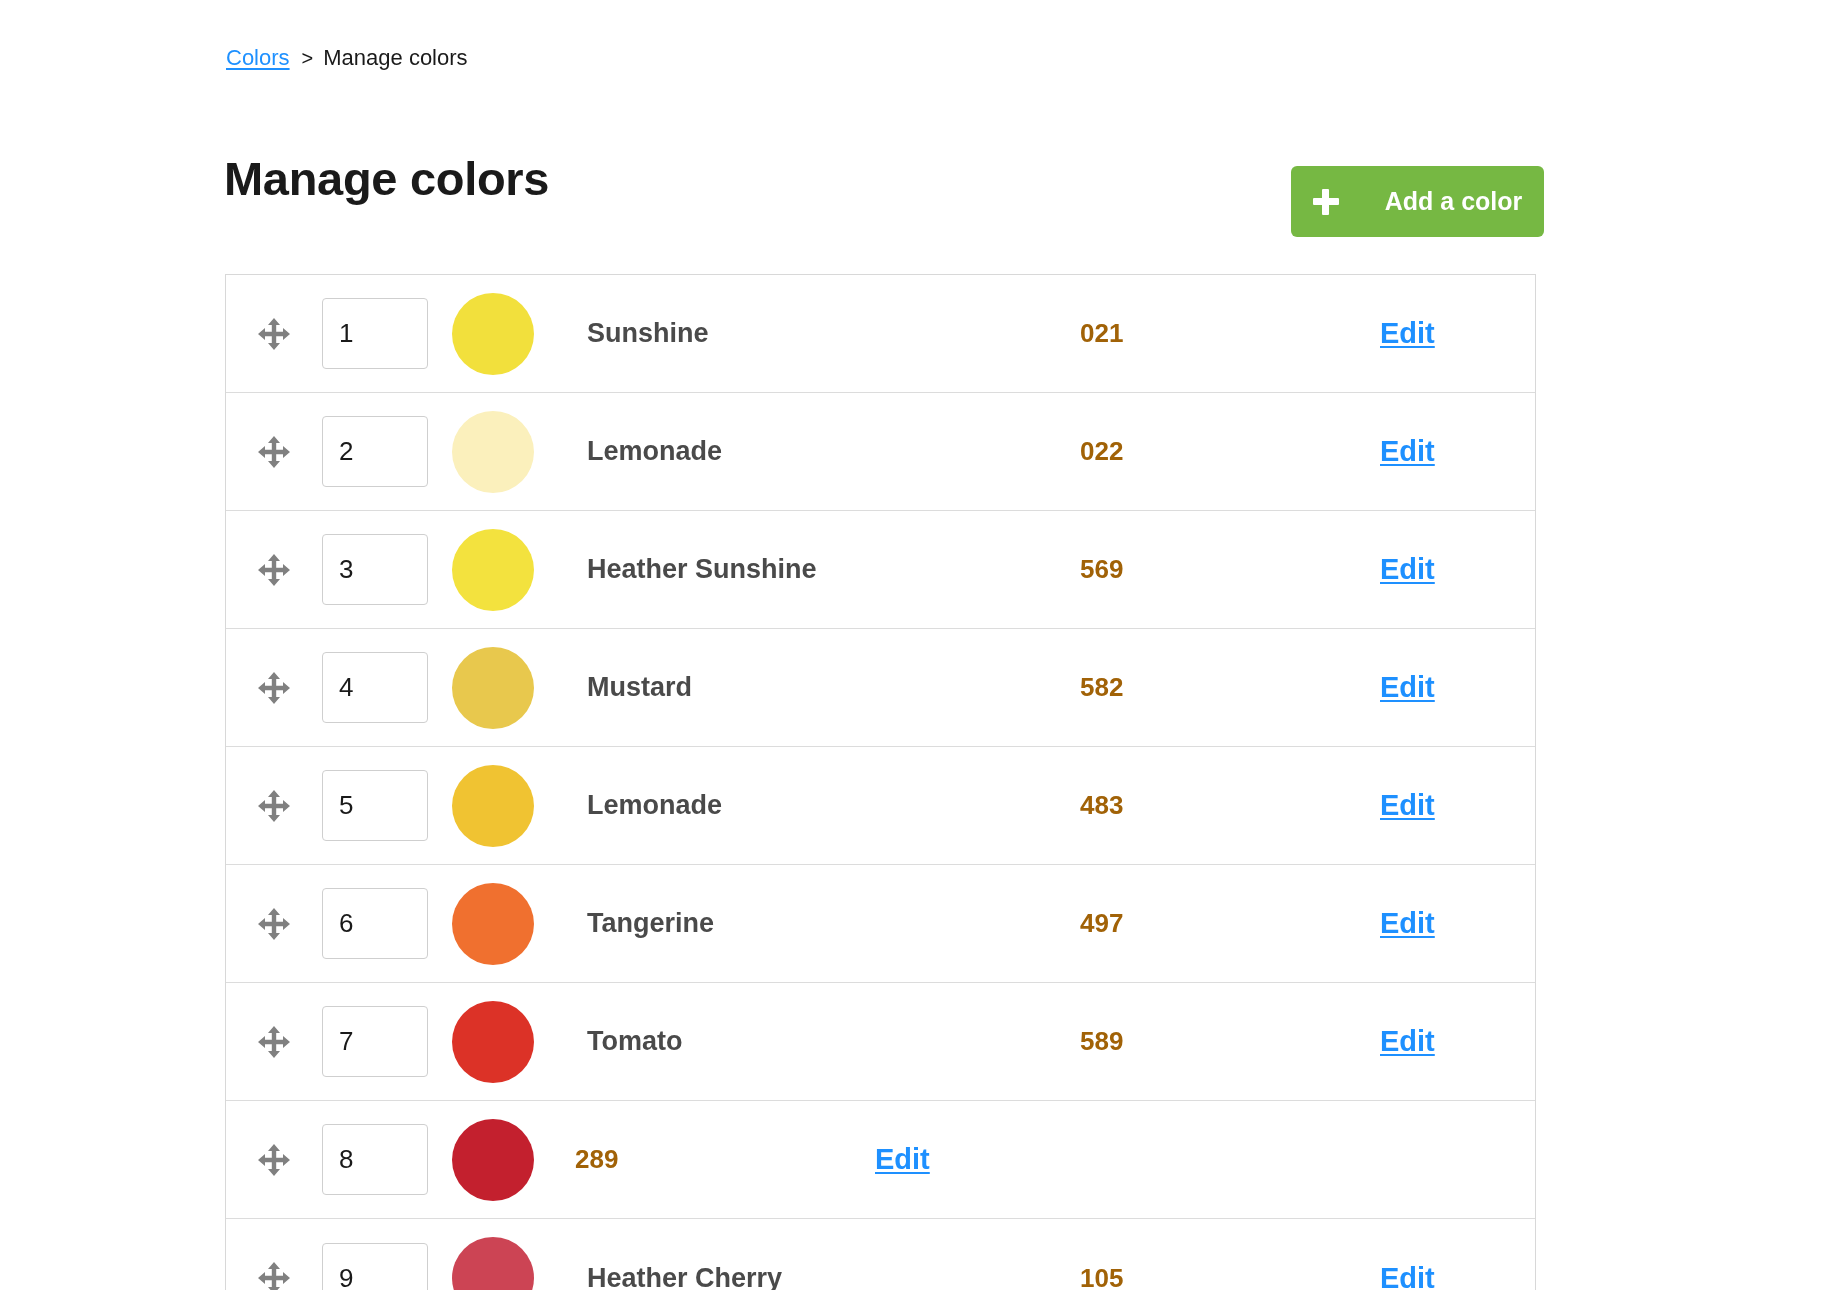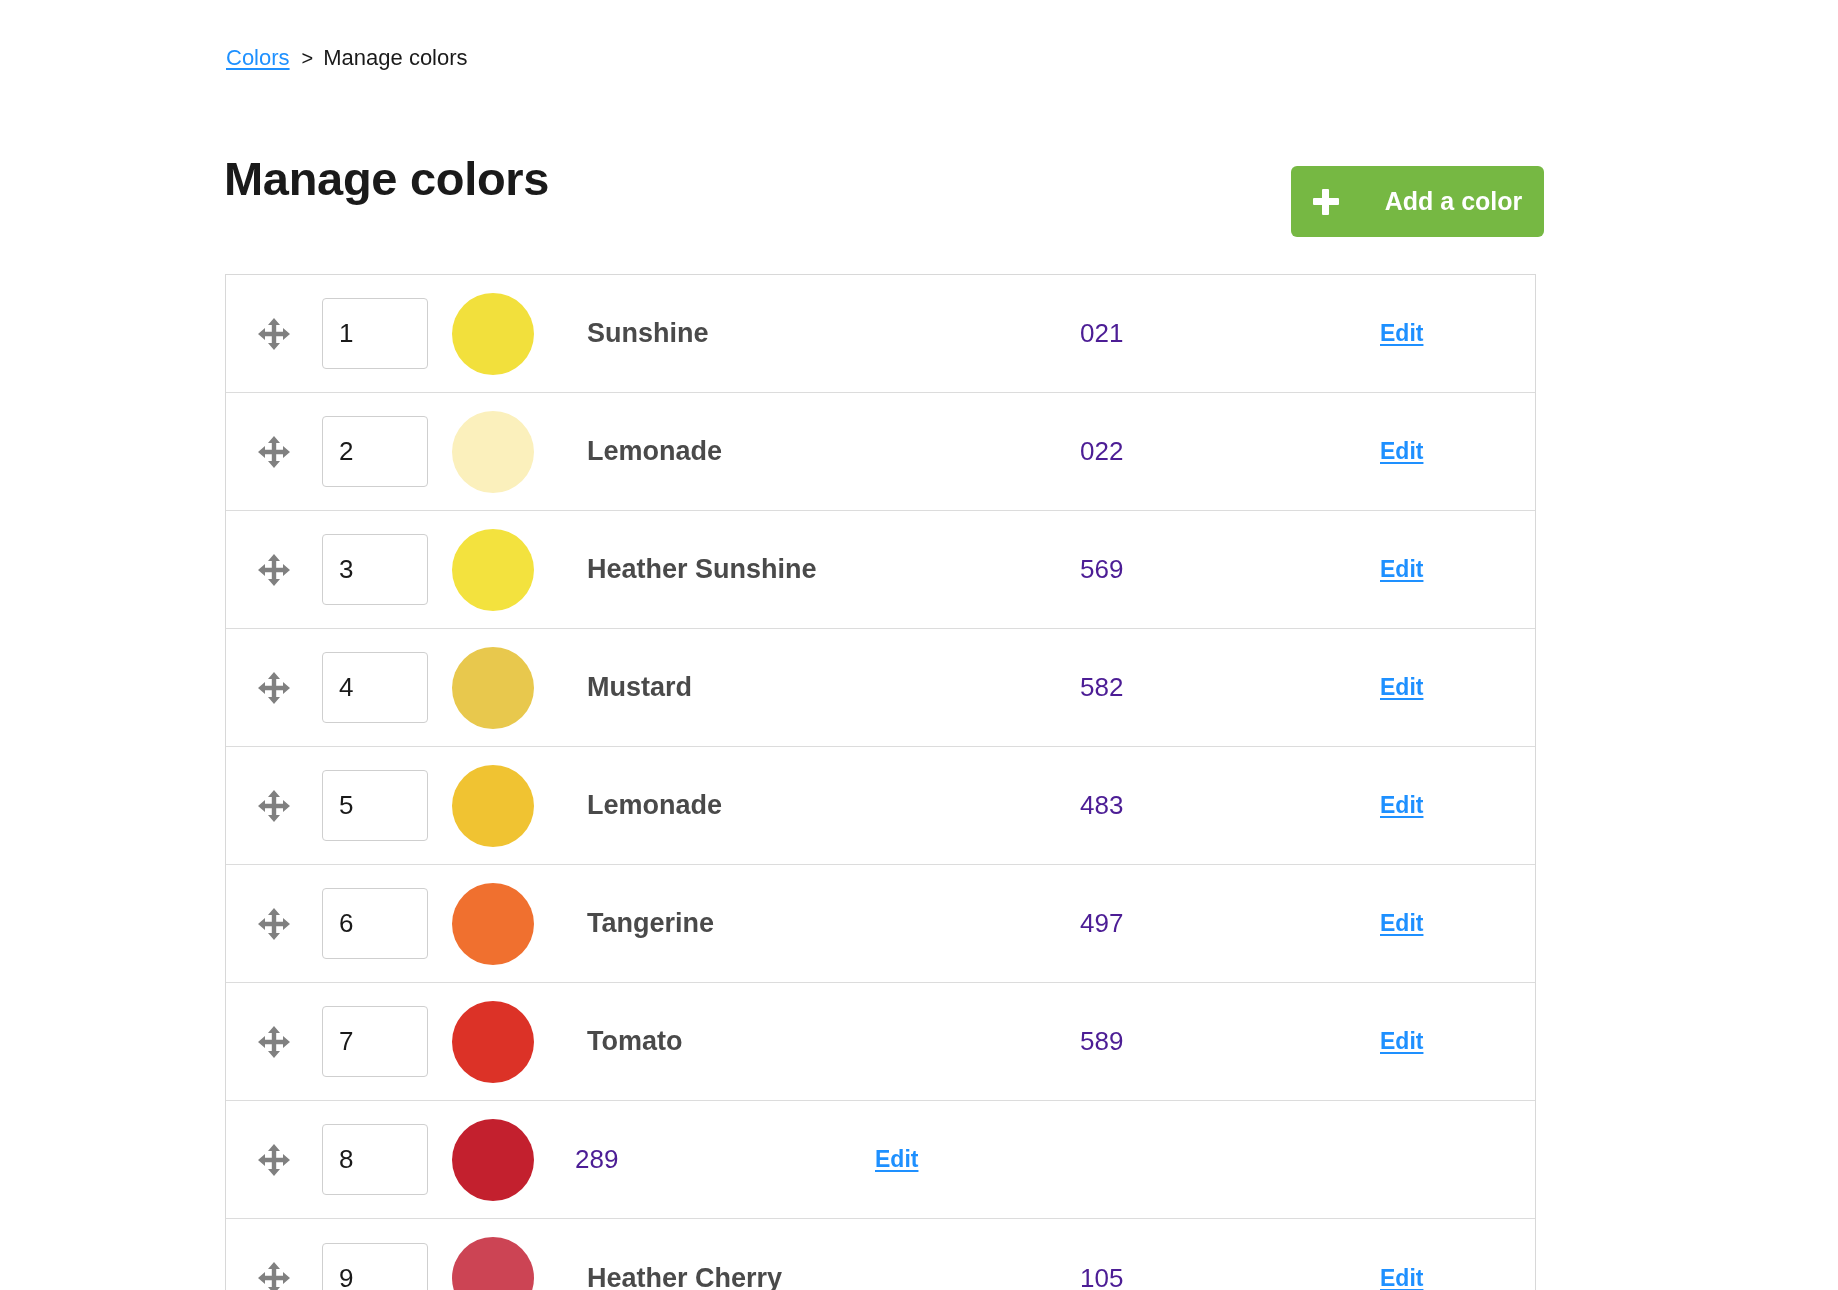--- a/index.html
+++ b/index.html
@@ -177,31 +177,32 @@
     font-weight: 700;
     color: #4a4a4a;
     padding-left: 12px;
     white-space: nowrap;
     overflow: hidden;
   }
 
   .cell-code {
     flex: 0 0 300px;
     font-size: 26px;
-    color: #4c1d95;
+    color: #a16207;
     white-space: nowrap;
+    font-weight: bold;
   }
 
   .cell-edit {
     flex: 0 0 155px;
     display: flex;
     justify-content: flex-start;
   }
   .edit-link {
-    font-size: 23px;
+    font-size: 29px;
     font-weight: 700;
     color: #1e90ff;
     text-decoration: underline;
     text-underline-offset: 3px;
     cursor: pointer;
   }
 </style>
 </head>
 <body>
 

